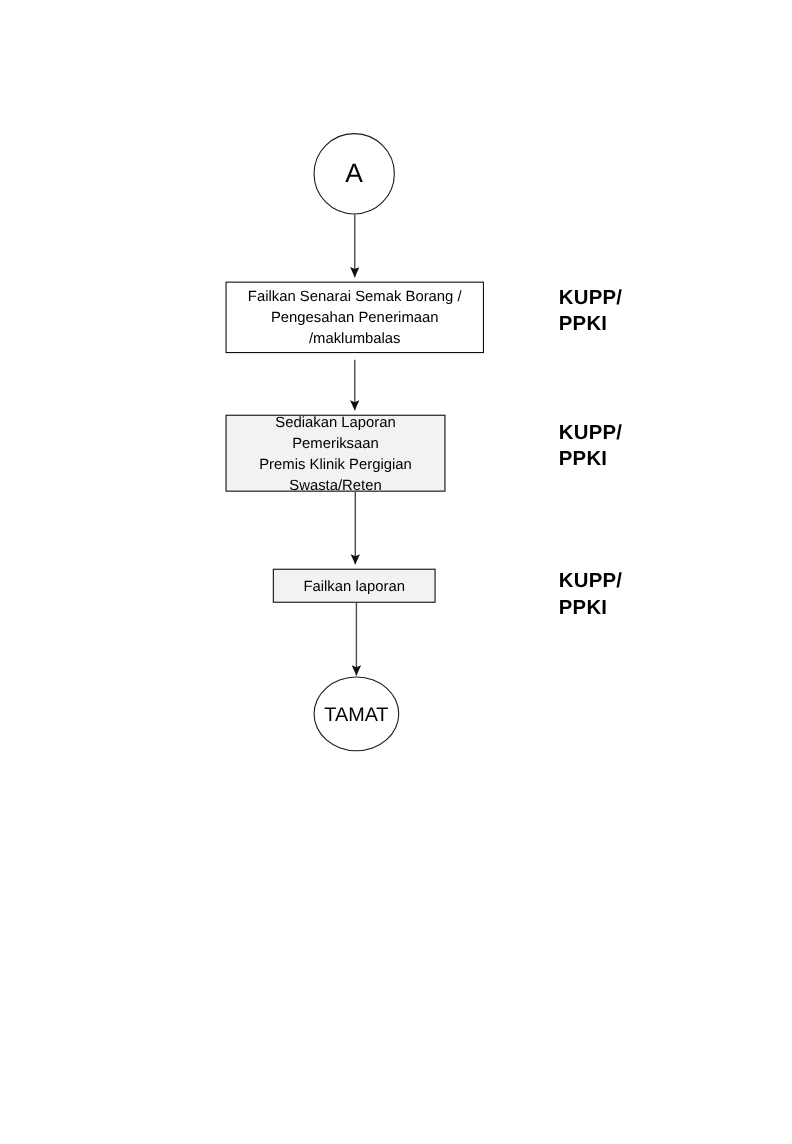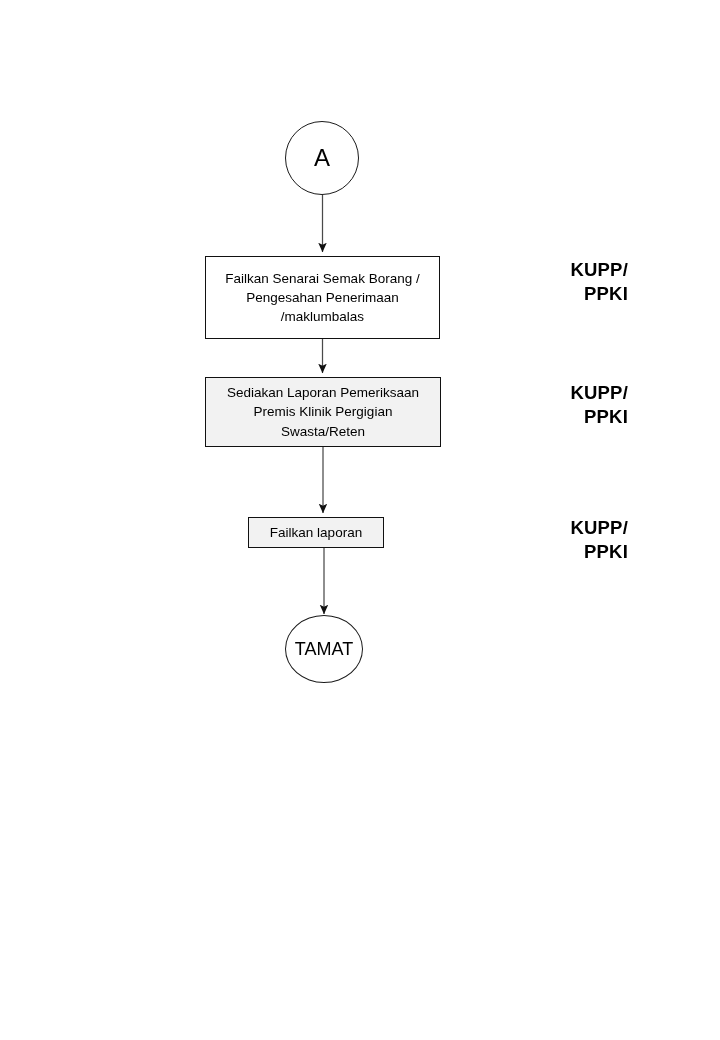--- a/index.html
+++ b/index.html
@@ -53,36 +53,36 @@
     font-size: 13.5px;
     line-height: 1.42;
     padding: 4px 8px;
   }
   .process-box .box-text { display: block; white-space: pre-line; }
 
   #box-senarai-semak {
     left: 205px;
     top: 256px;
     width: 235px;
-    height: 83px;
+    height: 65px;
     background: #ffffff;
   }
 
   #box-laporan-pemeriksaan {
     left: 205px;
     top: 377px;
-    width: 236px;
+    width: 200px;
     height: 70px;
     background: #f2f2f2;
   }
 
   #box-failkan-laporan {
     left: 248px;
     top: 517px;
-    width: 136px;
+    width: 148px;
     height: 31px;
     background: #f2f2f2;
     font-size: 13.5px;
     text-align: center;
   }
 
   
   #terminator-tamat {
     left: 285px;
     top: 615px;
@@ -93,21 +93,21 @@
     background: #ffffff;
     font-size: 18px;
   }
 
   
   .actor-label {
     position: absolute;
     font-size: 18.5px;
     font-weight: bold;
     line-height: 1.28;
-    text-align: right;
+    text-align: left;
     white-space: pre-line;
     letter-spacing: 0.2px;
   }
   #actor-label-1 { left: 508px; top: 258px; width: 120px; }
   #actor-label-2 { left: 508px; top: 381px; width: 120px; }
   #actor-label-3 { left: 508px; top: 516px; width: 120px; }
 </style>
 </head>
 <body>
 

